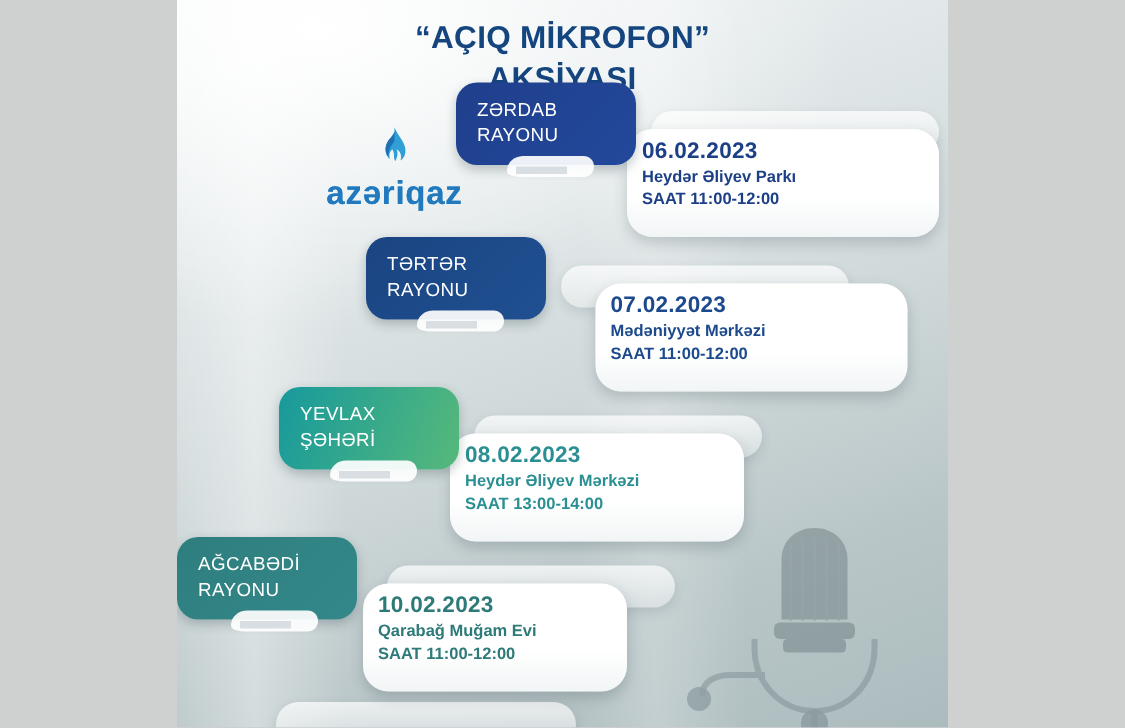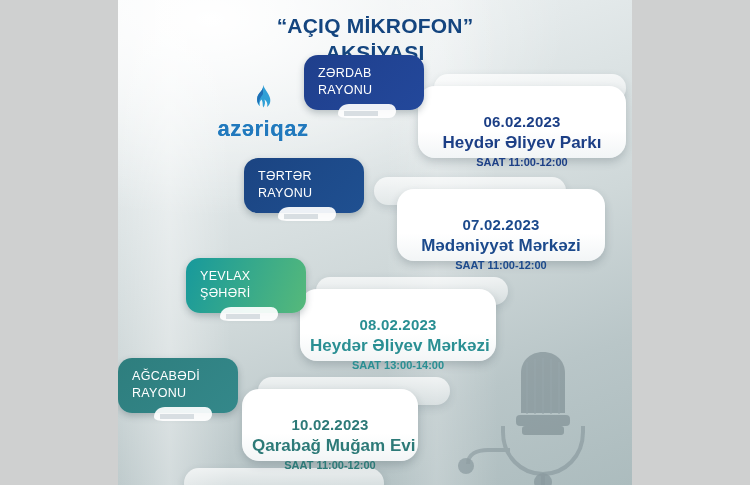--- a/index.html
+++ b/index.html
@@ -68,27 +68,27 @@
   
   .notch{
     position:absolute;z-index:4;width:62px;height:20px;
     pointer-events:none;
   }
   .card{
     position:absolute;z-index:2;
     border-radius:17px;
     background:linear-gradient(180deg,#ffffff 0%,#ffffff 62%,#f2f5f6 100%);
     box-shadow:0 4px 9px rgba(45,65,75,.22);
-    text-align:center;
-    padding:27px 10px 12px 10px;
+    text-align:left;
+    padding:6px 10px 12px 10px;
     box-sizing:border-box;
   }
   .card .ln{display:block;font-weight:bold;white-space:nowrap;}
   .card .d{font-size:15px;letter-spacing:.2px;}
-  .card .v{font-size:17px;padding-top:3px;}
+  .card .v{font-size:11px;padding-top:3px;}
   .card .t{font-size:11px;padding-top:3px;}
 
   
   .ghost{
     position:absolute;z-index:1;border-radius:17px;
     background:linear-gradient(180deg,rgba(255,255,255,.72) 0%,rgba(255,255,255,.30) 100%);
     box-shadow:0 3px 8px rgba(45,65,75,.14);
   }
 </style>
 </head>

